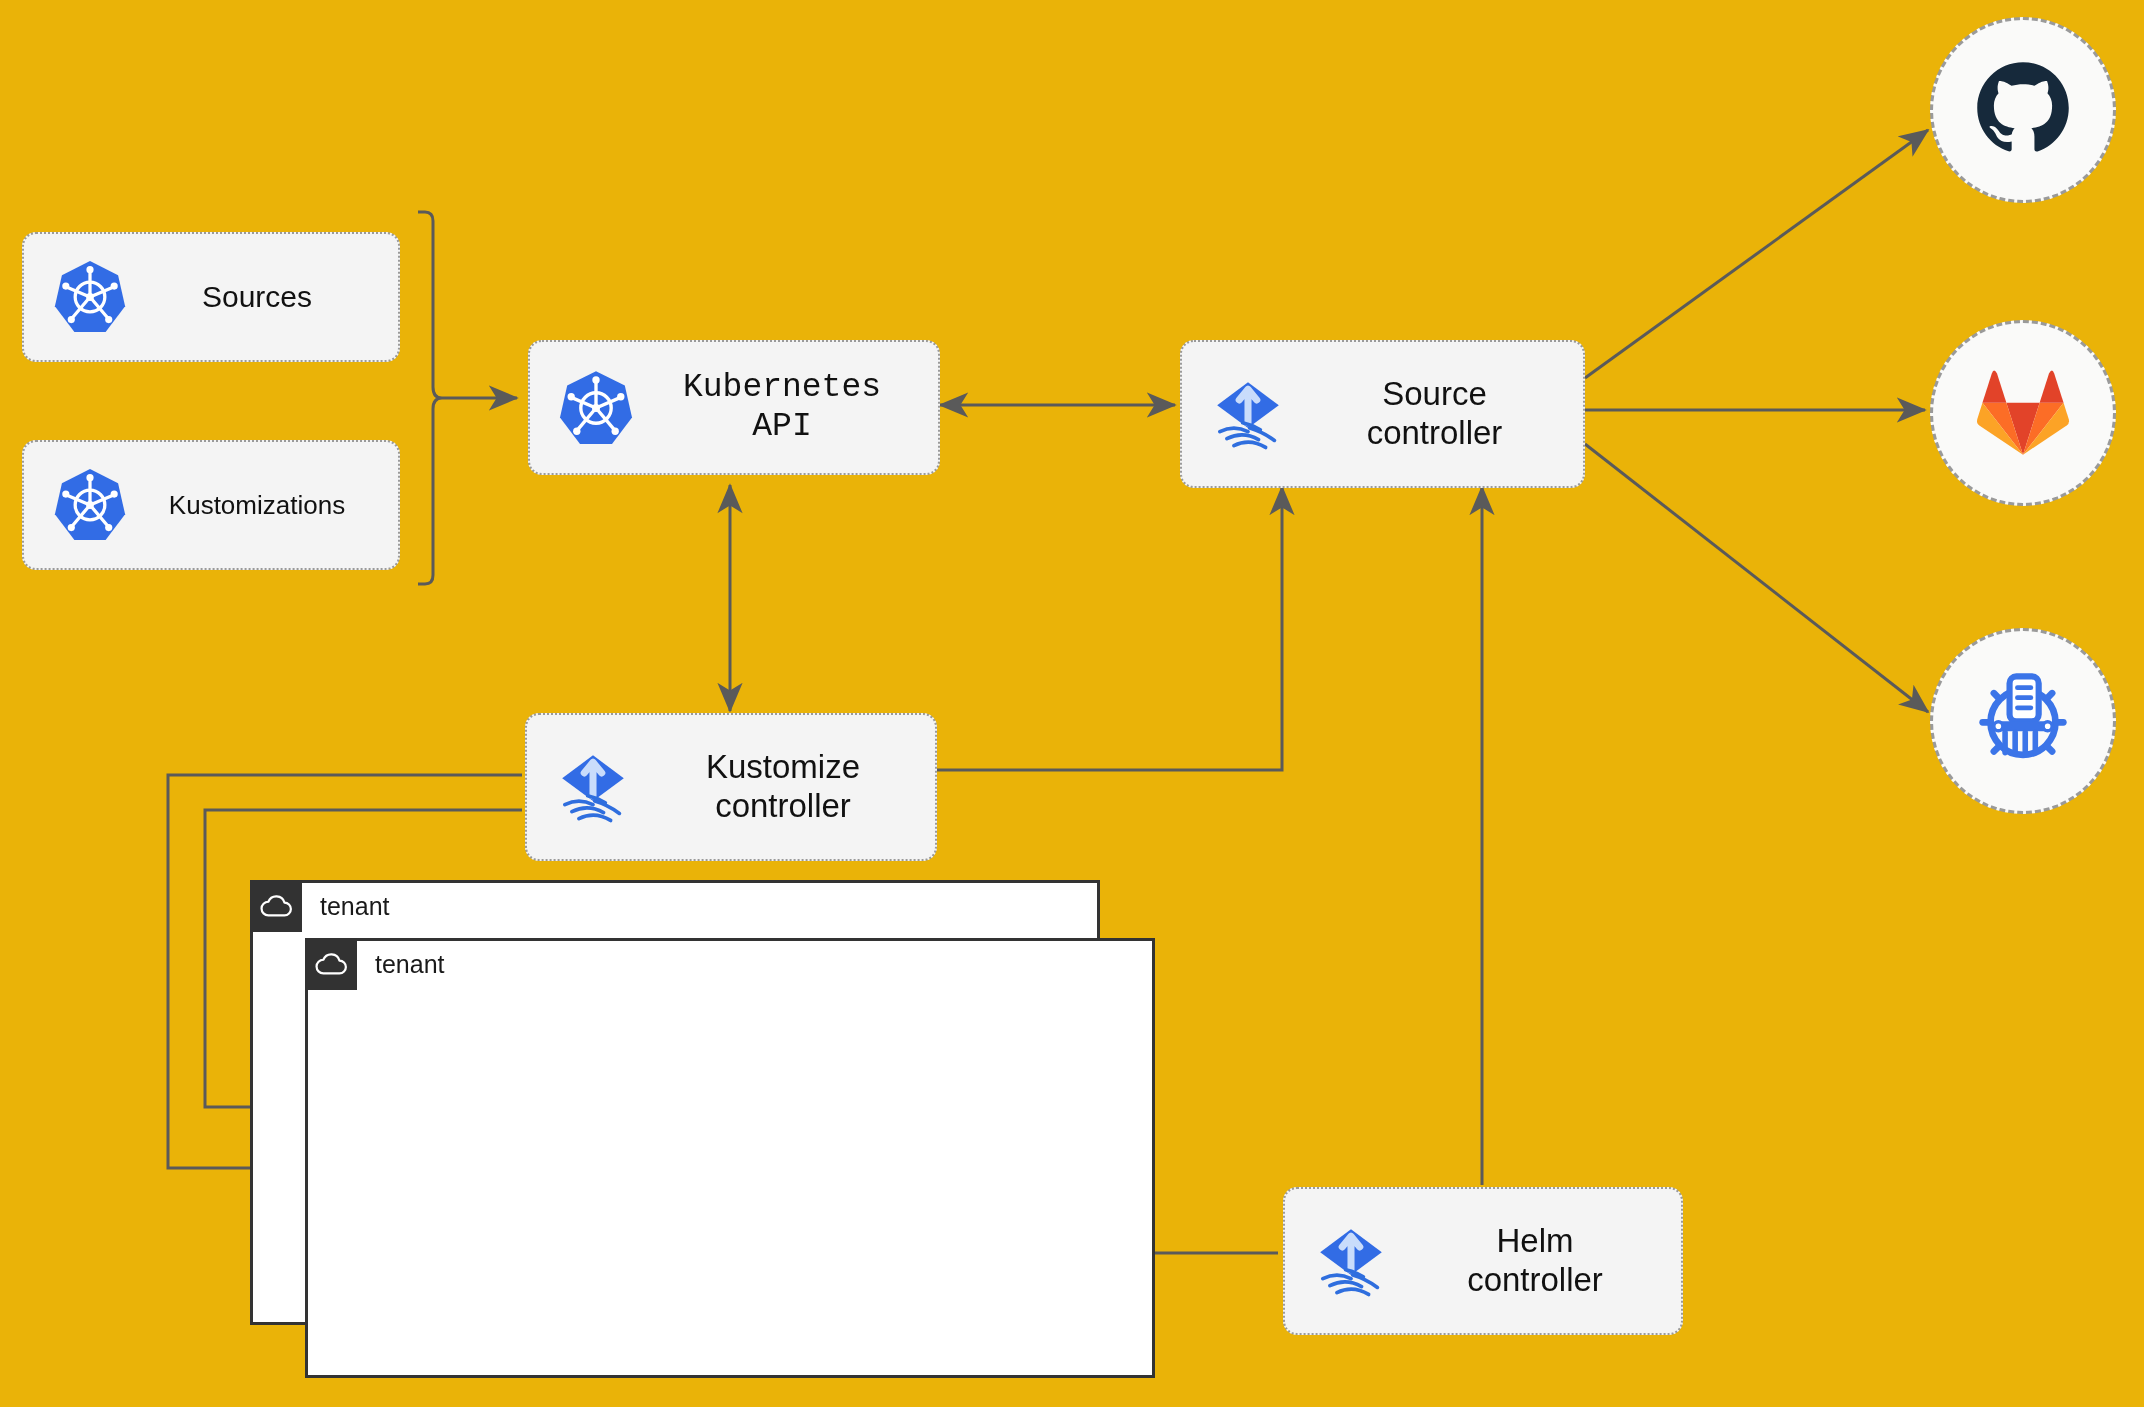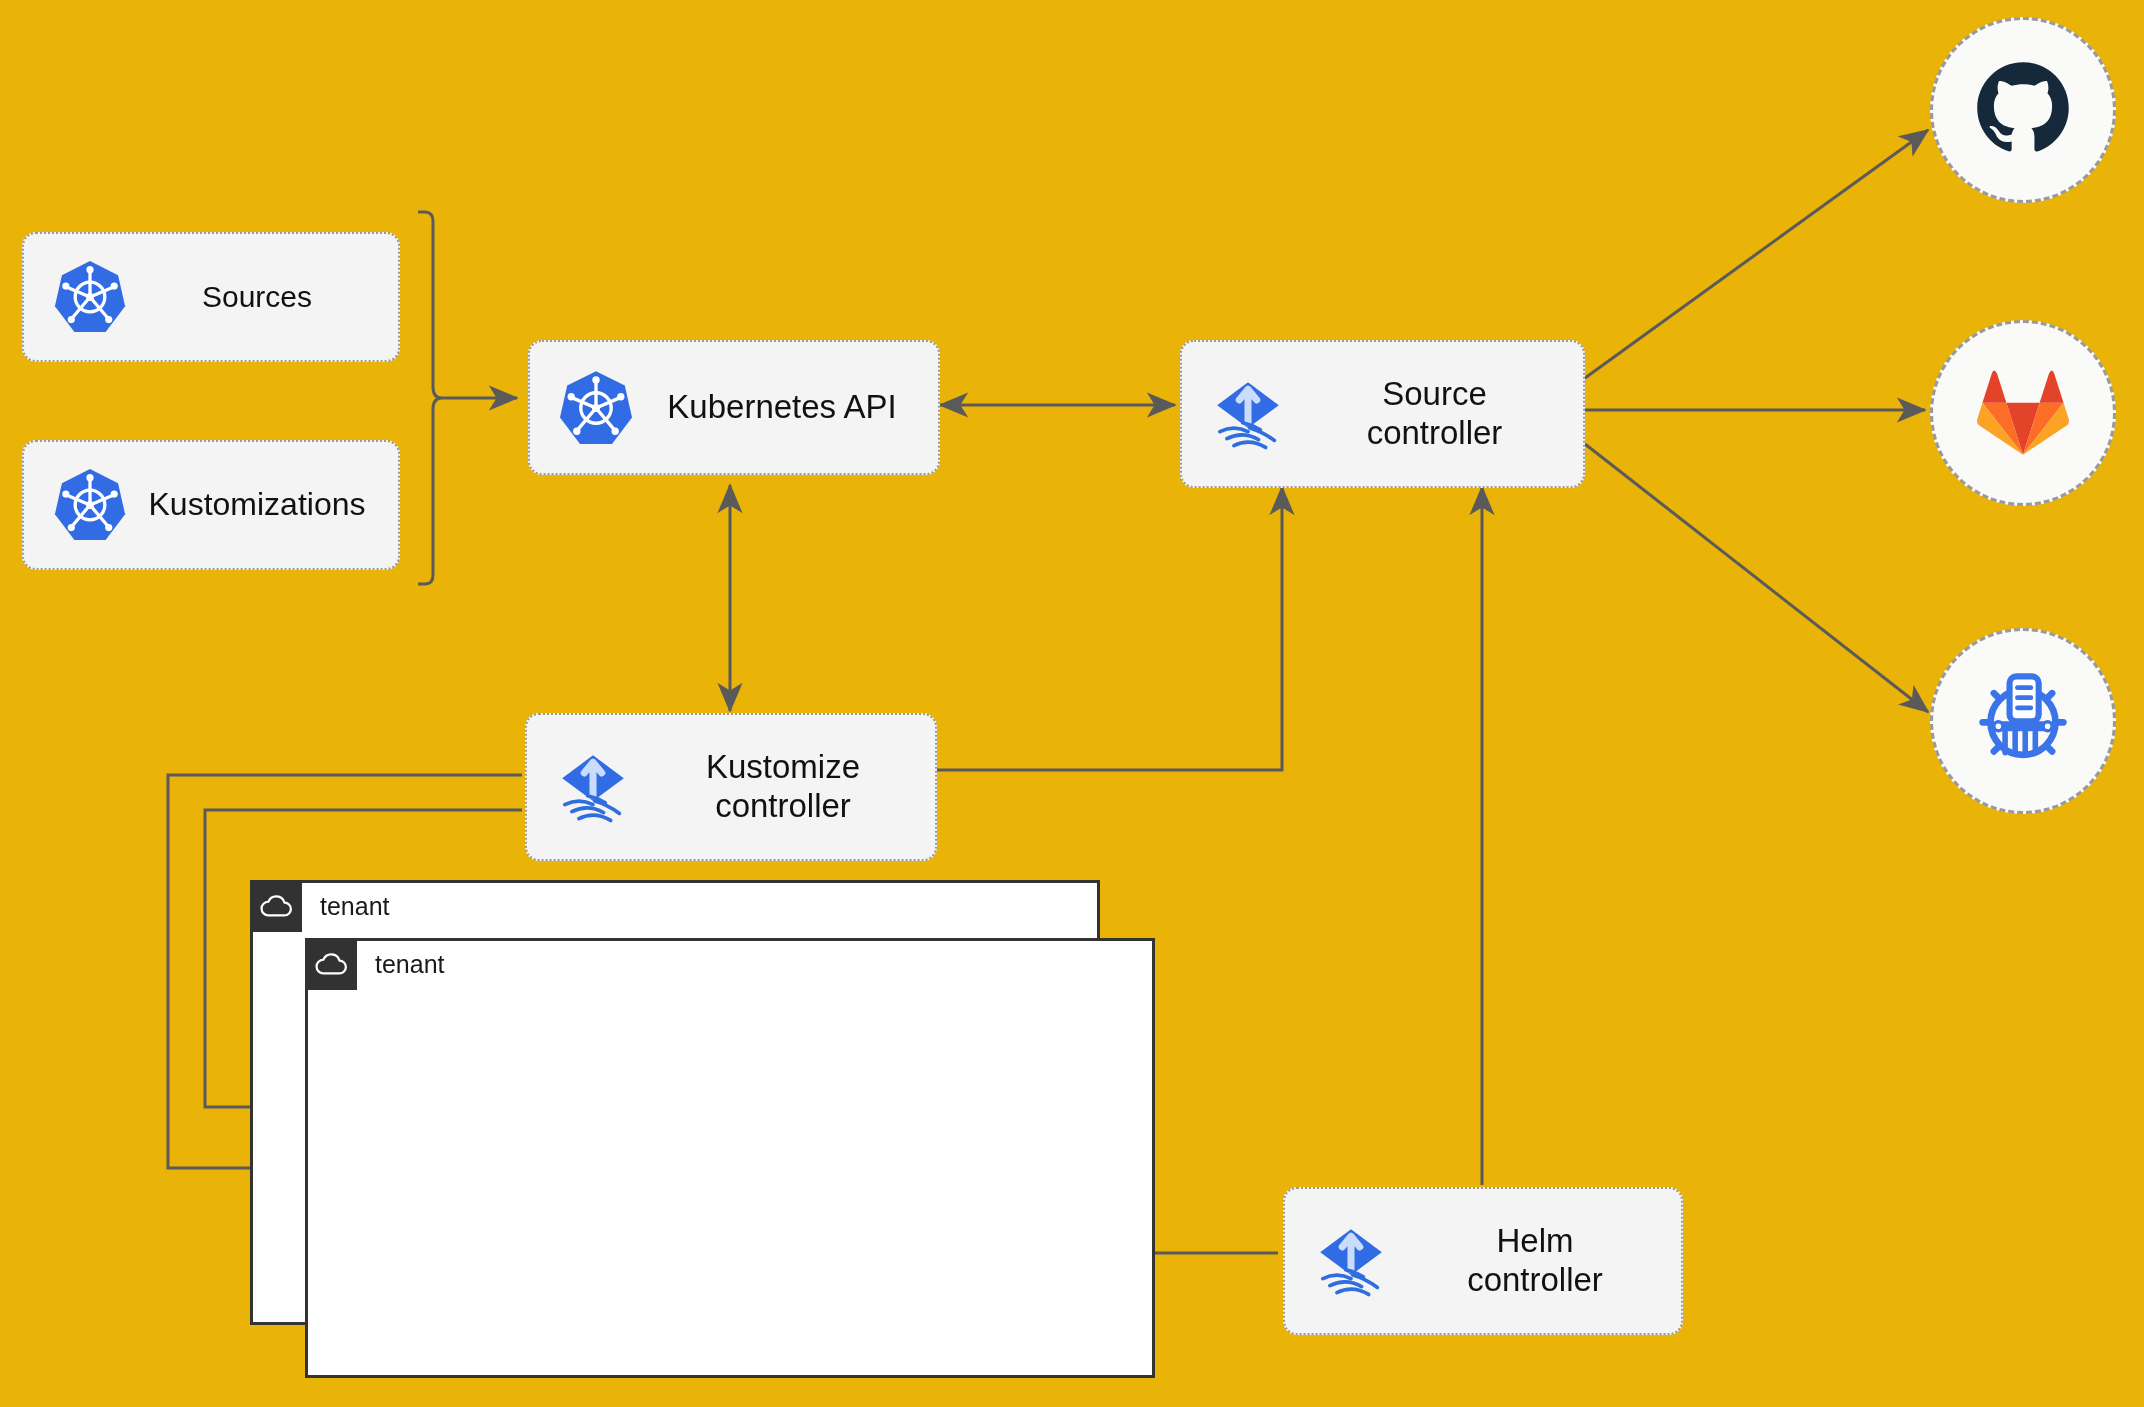--- a/index.html
+++ b/index.html
@@ -175,21 +175,21 @@
         <circle cx="50" cy="50" r="5" fill="#ffffff"></circle>
         <g fill="#ffffff">
           <circle cx="50" cy="15" r="4.6"></circle>
             <circle cx="81" cy="36" r="4.6"></circle>
           <circle cx="74" cy="79" r="4.6"></circle>
             <circle cx="26" cy="79" r="4.6"></circle>
           <circle cx="19" cy="36" r="4.6"></circle>
         </g>
       </svg>
     </span>
-    <span class="lbl" style="font-size:32px;">Kustomizations</span>
+    <span class="lbl" style="font-size:26px;">Kustomizations</span>
   </div>
 
   <div class="node" style="left:528px; top:340px; width:412px; height:135px; padding:0 18px;">
     <span class="ico" style="width:96px;">
       <svg width="80" height="80" viewBox="0 0 100 100" aria-hidden="true">
         <polygon points="50,4 86,22 95,62 70,95 30,95 5,62 14,22" fill="#326CE5"></polygon>
         <g fill="none" stroke="#ffffff" stroke-width="4.2" stroke-linecap="round">
           <circle cx="50" cy="50" r="19"></circle>
           <line x1="50" y1="50" x2="50" y2="18"></line>
           <line x1="50" y1="50" x2="78" y2="38"></line>
@@ -200,21 +200,21 @@
         <circle cx="50" cy="50" r="5" fill="#ffffff"></circle>
         <g fill="#ffffff">
           <circle cx="50" cy="15" r="4.6"></circle>
             <circle cx="81" cy="36" r="4.6"></circle>
           <circle cx="74" cy="79" r="4.6"></circle>
             <circle cx="26" cy="79" r="4.6"></circle>
           <circle cx="19" cy="36" r="4.6"></circle>
         </g>
       </svg>
     </span>
-    <span class="lbl" style="font-size:33px;">Kubernetes API</span>
+    <span class="lbl" style="font-size:33px;font-family:Liberation Mono, monospace;">Kubernetes API</span>
   </div>
 
   <div class="node" style="left:1180px; top:340px; width:405px; height:148px; padding:0 14px;justify-content:flex-end;">
     <span class="ico" style="width:104px;">
       <svg width="88" height="88" viewBox="0 0 100 100" aria-hidden="true">
         <polygon points="50,14 85,40 50,66 15,40" fill="#326CE5"></polygon>
         <path d="M50,60 L50,26 M50,22 L40,34 M50,22 L60,34" stroke="#c9dcfb" stroke-width="8" fill="none" stroke-linecap="round" stroke-linejoin="round"></path>
         <g stroke="#2f6ede" stroke-width="4.2" fill="none" stroke-linecap="round">
           <path d="M18,70 Q34,62 50,70"></path>
           <path d="M26,78 Q44,69 62,79"></path>

